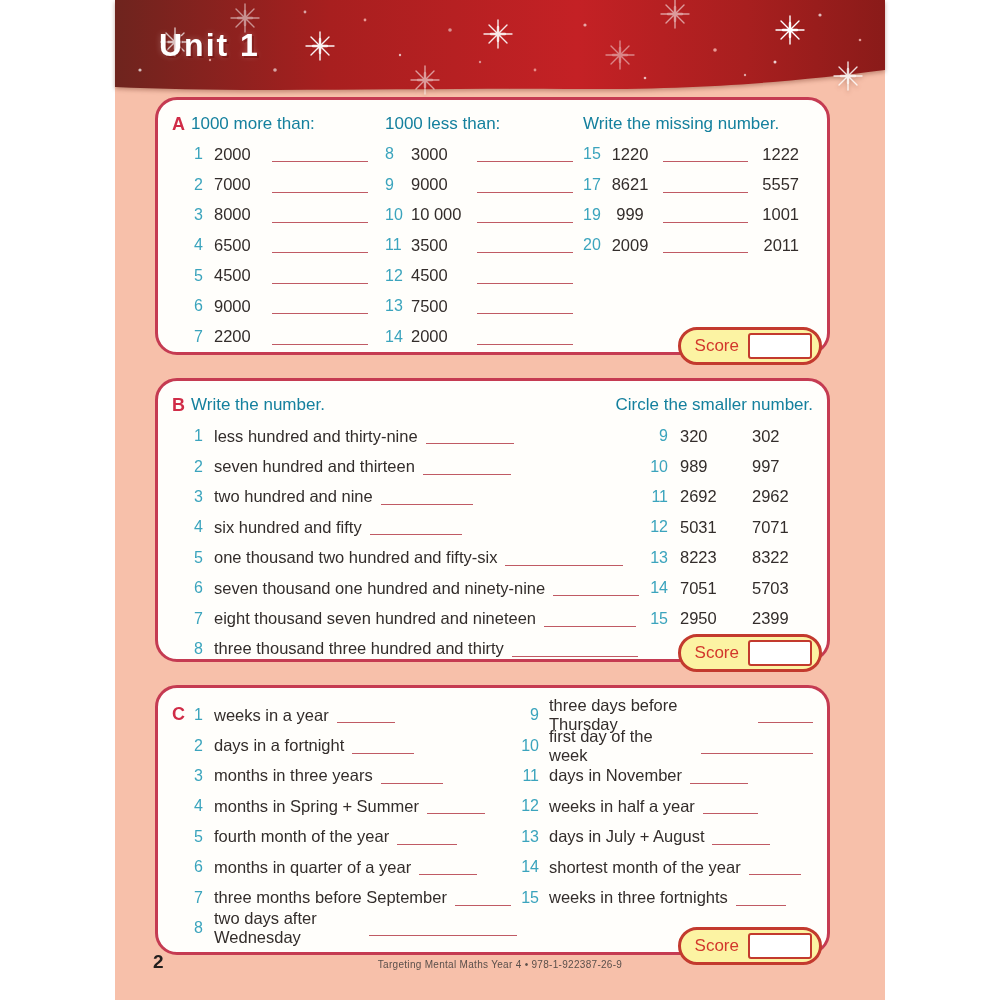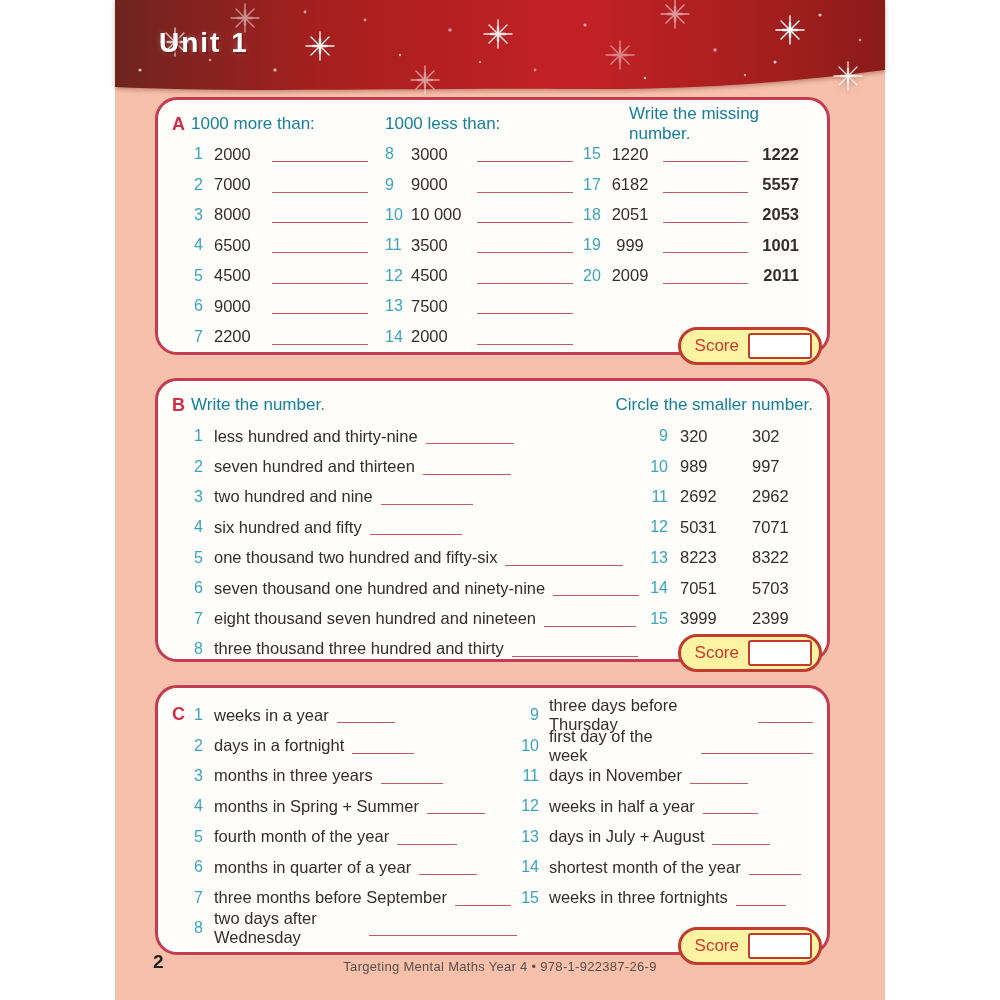--- a/index.html
+++ b/index.html
@@ -9,52 +9,52 @@
     --score_border:#C33A2E; --score_text:#D2372C; --footer_text:#5A4F4B;
   }
   *{box-sizing:border-box; margin:0; padding:0;}
   html,body{background:#ffffff;}
   body{font-family:"Liberation Sans", sans-serif; width:1000px; height:1000px; overflow:hidden;}
   .scan-page{position:relative; width:770px; height:1000px; margin:0 auto; background:var(--page_bg);}
 
   
   .banner{position:absolute; top:0; left:0; width:770px; height:96px;}
   .banner svg{display:block; filter:drop-shadow(0 2px 2px rgba(110,45,30,.4));}
-  .unit-title{position:absolute; left:44px; top:27px; font-size:28px; font-weight:bold; color:#ffffff;
+  .unit-title{position:absolute; left:44px; top:27px; font-size:32px; font-weight:bold; color:#ffffff;
     letter-spacing:2px; text-shadow:2px 2px 0 rgba(110,15,12,.55), 0 0 6px rgba(255,255,255,.25);}
 
   
   .box{position:absolute; left:40px; width:675px; background:#FFFEFB; border:3px solid var(--box_border);
     border-radius:22px;}
   .box-a{top:97px;  height:258px; padding:9px 12px 0 14px;}
   .box-b{top:378px; height:284px; padding:8px 14px 0 14px;}
   .box-c{top:685px; height:270px; padding:12px 14px 0 14px;}
 
   .slabel{color:var(--label_crimson); font-weight:bold; font-size:18px; width:19px; flex:0 0 19px;}
   .heading{color:var(--heading_teal); font-size:17px;}
   .row{display:flex; align-items:center; height:30.4px; font-size:16.5px; color:var(--text_dark);}
   .inum{color:var(--num_teal); font-size:16px; flex:0 0 auto;}
   .uline{display:inline-block; height:16px; border-bottom:1.7px solid var(--line_red); margin-left:8px; flex:0 0 auto;}
 
   
   .a-head{display:flex; align-items:center; height:30px;}
-  .a-head .h1{width:194px;} .a-head .h2{width:198px;} .a-head .h3{flex:1;margin-left:46px;}
+  .a-head .h1{width:194px;} .a-head .h2{width:198px;} .a-head .h3{flex:1;}
   .a-grid{display:flex;}
   .a-col1{width:213px;} .a-col1 .row{padding-left:22px;}
   .a-col2{width:198px;}
   .a-col3{flex:1; }
   .a-col1 .inum{width:14px; margin-right:6px;}
   .a-col1 .val{width:50px;}
   .a-col2 .inum{width:24px; margin-right:2px;}
   .a-col2 .val{width:58px;}
   .a-col3 .row{padding-right:16px;}
   .a-col3 .inum{width:24px;}
   .a-col3 .val{width:46px; text-align:center;}
   .ul-a{width:96px;} .ul-a3{width:85px; margin-left:10px;}
-  .val-after{margin-left:auto; text-align:right;font-weight:bold;}
+  .val-after{margin-left:auto; text-align:right;}
 
   
   .b-head{display:flex; align-items:center; height:32px;}
   .b-head .right{margin-left:auto;}
   .b-grid{display:flex;}
   .b-left{width:474px;}
   .b-left .row{padding-left:22px;}
   .b-left .inum{width:12px; margin-right:8px;}
   .b-right{flex:1;}
   .b-right .inum{width:22px; text-align:right; margin-right:12px;}
@@ -71,21 +71,21 @@
   
   .score{position:absolute; right:5px; bottom:-13px; display:flex; align-items:center;
     background:var(--score_fill); border:3px solid var(--score_border); border-radius:20px;
     padding:3px 7px 3px 14px; height:38px; z-index:3;}
   .score-label{color:var(--score_text); font-size:17px; margin-right:9px;}
   .score-input{display:inline-block; width:64px; height:26px; background:#ffffff;
     border:2px solid var(--score_border); border-radius:3px;}
 
   
   .page-num{position:absolute; left:38px; top:951px; font-size:19px; font-weight:bold; color:#221F1E;}
-  .footer-text{position:absolute; left:50%; transform:translateX(-50%); top:959px; font-size:13px;
+  .footer-text{position:absolute; left:50%; transform:translateX(-50%); top:959px; font-size:10px;
     color:var(--footer_text); letter-spacing:.3px; white-space:nowrap;}
 </style>
 </head>
 <body>
 
 <div class="scan-page">
 
   <div class="banner">
     <svg width="770" height="96" viewBox="0 0 770 96" preserveAspectRatio="none">
       <defs>
@@ -237,31 +237,25 @@
           <div class="row">
             <span class="inum">15</span>
             <span class="val">1220</span>
             <span class="uline ul-a3"></span>
             <span class="val-after">1222</span>
           </div>
 
 
           <div class="row">
             <span class="inum">17</span>
-            <span class="val">6182</span>
+            <span class="val">8621</span>
             <span class="uline ul-a3"></span>
             <span class="val-after">5557</span>
           </div>
 
-          <div class="row">
-            <span class="inum">18</span>
-            <span class="val">2051</span>
-            <span class="uline ul-a3"></span>
-            <span class="val-after">2053</span>
-          </div>
 
           <div class="row">
             <span class="inum">19</span>
             <span class="val">999</span>
             <span class="uline ul-a3"></span>
             <span class="val-after">1001</span>
           </div>
 
           <div class="row">
             <span class="inum">20</span>
@@ -369,21 +363,21 @@
           </div>
 
           <div class="row">
             <span class="inum">14</span>
             <span class="num-a">7051</span>
             <span class="num-b">5703</span>
           </div>
 
           <div class="row">
             <span class="inum">15</span>
-            <span class="num-a">3999</span>
+            <span class="num-a">2950</span>
             <span class="num-b">2399</span>
           </div>
 
       </div>
     </div>
     <div class="score">
       <span class="score-label">Score</span>
       <span class="score-input"></span>
     </div>
   </section>

